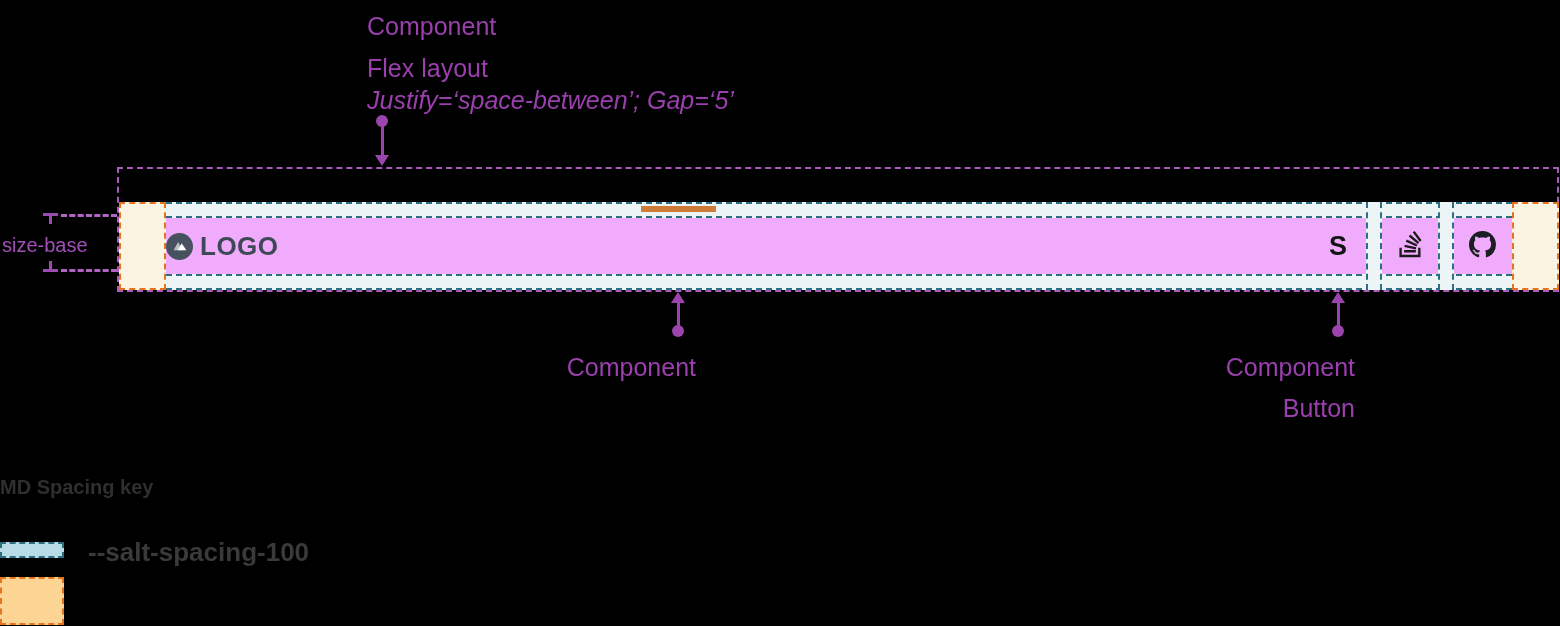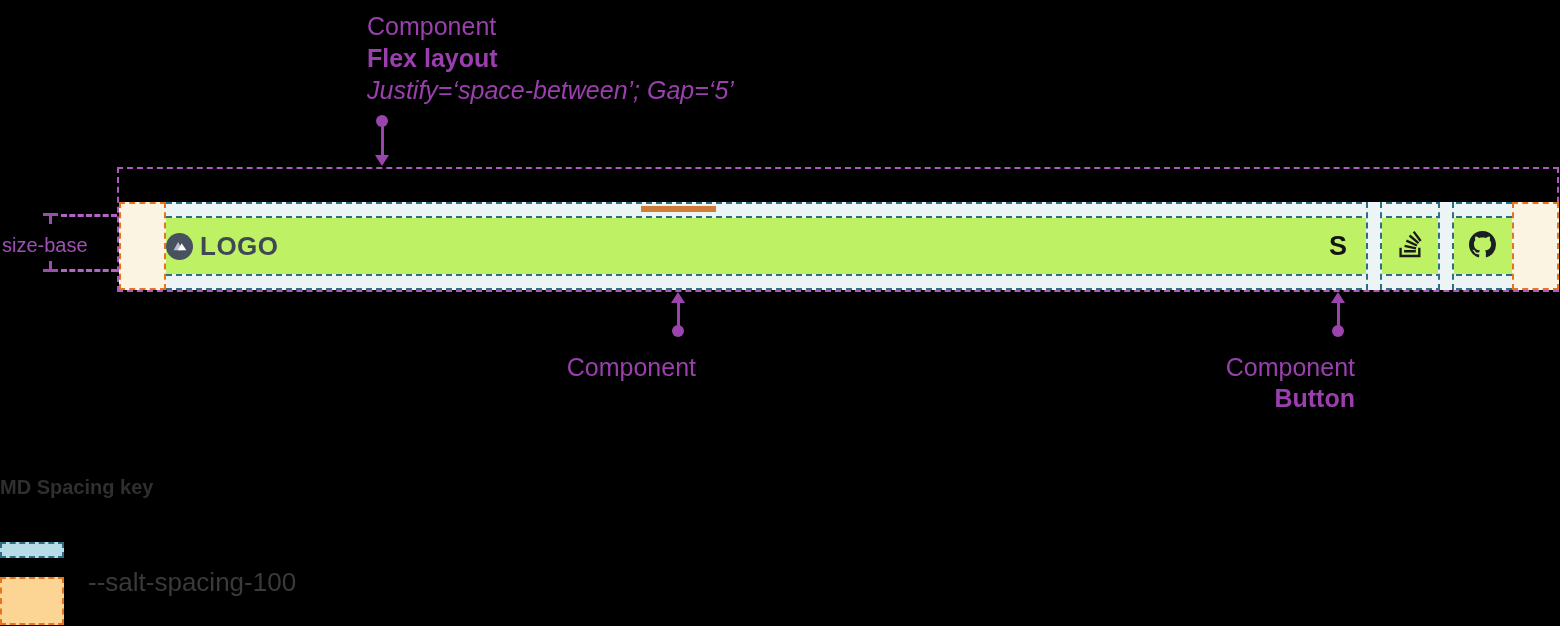--- a/index.html
+++ b/index.html
@@ -6,36 +6,36 @@
   html,body { background:#000; }
   #stage {
     position:relative; width:1560px; height:626px;
     background:#000; overflow:hidden;
     font-family:"Liberation Sans", sans-serif;
   }
   .abs { position:absolute; }
 
   
   .ann { color:#9a3fad; font-size:25px; line-height:32px; }
-  .ann .b { font-weight:bold; }
+  .ann .b { font-weight:normal;margin-top:10px; }
   .ann .i { font-style:italic; }
   .ann-right { text-align:right; line-height:31px; }
   .purple-dot { width:12px; height:12px; border-radius:50%; background:#9b44ae; }
   .purple-line { width:3px; background:#9b44ae; }
   .arrow-down { width:0; height:0; border-left:7px solid transparent; border-right:7px solid transparent; border-top:11px solid #9b44ae; }
   .arrow-up { width:0; height:0; border-left:7px solid transparent; border-right:7px solid transparent; border-bottom:11px solid #9b44ae; }
 
   
   .flex-outline {
     left:117px; top:167px; width:1442px; height:125px;
     border:2px dashed #ab5bbd;
   }
 
   
-  .navbar { left:119px; top:202px; width:1440px; height:88px; background:#bef264; }
+  .navbar { left:119px; top:202px; width:1440px; height:88px; background:#f0abfc; }
   .pad-300 { top:0; width:47px; height:88px; background:#fbf4e2; border:2px dashed #e8731f; }
   .strip-100-h { left:47px; width:1346px; height:16px; background:#ecf4f6;
     border-top:2px dashed #2b6f80; border-bottom:2px dashed #2b6f80; }
   .strip-100-v { top:0; width:16px; height:88px; background:#ecf4f6;
     border-left:2px dashed #2b6f80; border-right:2px dashed #2b6f80; }
   .indicator { left:522px; top:4px; width:75px; height:6px; background:#cf7c38; }
 
   .logo-wrap { left:47px; top:16px; height:56px; display:flex; align-items:center; gap:7px; }
   .logo-circle { width:27px; height:27px; border-radius:50%; background:#475160;
     display:flex; align-items:center; justify-content:center; }
@@ -134,16 +134,16 @@
   <div class="abs arrow-up" style="left:1331px; top:292px;"></div>
   <div class="abs purple-line" style="left:1337px; top:301px; height:26px;"></div>
   <div class="abs purple-dot" style="left:1332px; top:325px;"></div>
   <div class="abs ann ann-right" style="right:205px; top:352px;">
     <div>Component</div>
     <div class="b">Button</div>
   </div>
 
   <div class="abs key-title" style="left:0; top:476px;">MD Spacing key</div>
   <div class="abs swatch-100" style="left:0; top:542px;"></div>
-  <div class="abs key-label" style="left:88px; top:567px;">--salt-spacing-100</div>
+  <div class="abs key-label" style="left:88px; top:537px;font-weight:bold;">--salt-spacing-100</div>
   <div class="abs swatch-300" style="left:0; top:577px;"></div>
 
 </div>
 
 </body></html>

